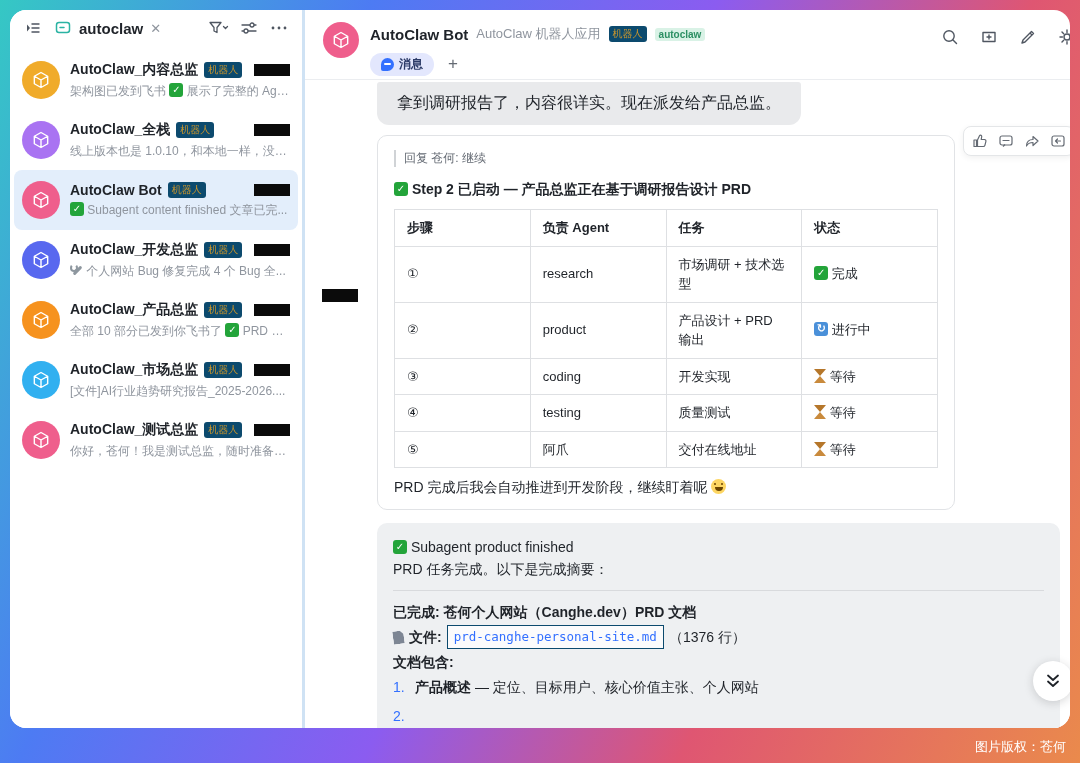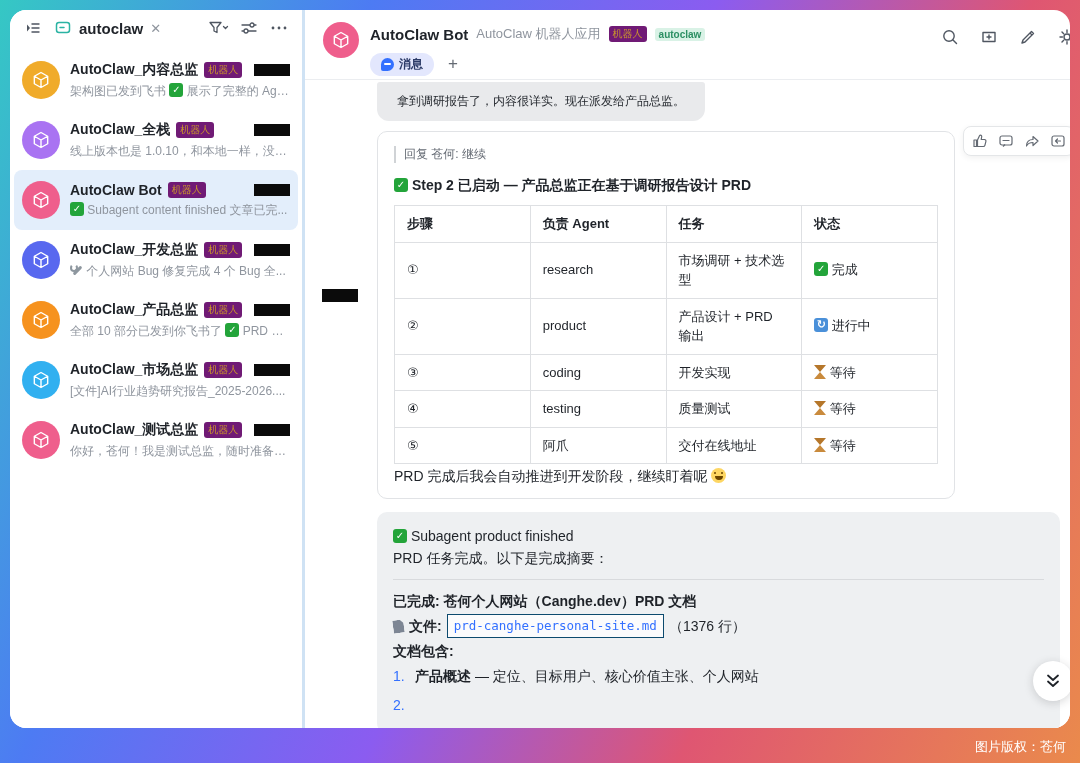--- a/index.html
+++ b/index.html
@@ -20,48 +20,48 @@
   .chip { display:inline-flex; align-items:center; gap:5px; font-size:15px; font-weight:700; color:#1f2329; }
   .chip .x { color:#8f959e; font-size:13px; font-weight:400; margin-left:2px; }
   .sb-spacer { flex:1; }
   .sb-list { padding:4px 4px; }
   .sb-item { display:flex; align-items:center; gap:10px; height:60px; padding:8px 8px; border-radius:8px; cursor:pointer; }
   .sb-item.selected { background:#e3eefb; }
   .avatar { width:38px; height:38px; border-radius:50%; display:flex; align-items:center; justify-content:center; flex:0 0 auto; }
   .sb-body { flex:1; min-width:0; }
   .sb-title-row { display:flex; align-items:center; gap:6px; }
   .sb-title { font-size:14px; font-weight:600; white-space:nowrap; }
-  .tag { font-size:10px; background:#701a75; color:#c9952c; padding:1px 4px; border-radius:3px; white-space:nowrap; }
+  .tag { font-size:10px; background:#0c4a6e; color:#c9952c; padding:1px 4px; border-radius:3px; white-space:nowrap; }
   .redact { width:36px; height:12px; background:#0b0b0b; margin-left:auto; flex:0 0 auto; }
   .sb-preview { font-size:12px; color:#8f959e; white-space:nowrap; overflow:hidden; text-overflow:ellipsis; margin-top:4px; }
   
   .main { flex:1; display:flex; flex-direction:column; min-width:0; position:relative; }
   .m-header { padding:9px 0 0 18px; display:flex; gap:11px; border-bottom:1px solid #ebedf0; position:relative; }
   .m-head-col { flex:1; min-width:0; }
   .m-title-row { display:flex; align-items:center; gap:8px; height:30px; }
   .m-title { font-size:15px; font-weight:700; }
   .m-subtitle { font-size:13px; color:#8f959e; }
   .tag-teal { background:#d9f2e6; color:#2b8f63; font-weight:600; }
   .tab-row { display:flex; align-items:center; gap:14px; height:30px; }
   .tab-pill { display:inline-flex; align-items:center; gap:5px; background:#e3e7fd; border-radius:14px; padding:3px 11px; font-size:12px; font-weight:600; color:#2b3a67; cursor:pointer; }
   .bubble-ico { width:13px; height:13px; background:#3370ff; border-radius:50% 50% 50% 2px; position:relative; }
   .bubble-ico::before { content:""; position:absolute; left:3px; top:5.5px; width:7px; height:2px; background:#fff; border-radius:1px; }
   .tab-plus { color:#646a73; font-size:17px; cursor:pointer; }
   .head-icons { position:absolute; right:-8px; top:16px; display:flex; gap:17px; }
   
   .chat { flex:1; position:relative; padding:2px 0 0 72px; background:#fff; }
   .gutter-redact { position:absolute; left:17px; top:209px; width:36px; height:13px; background:#0b0b0b; }
-  .bubble { display:inline-block; background:#e9eaec; border-radius:3px 3px 12px 12px; padding:11px 20px; font-size:12px; max-width:560px; }
+  .bubble { display:inline-block; background:#e9eaec; border-radius:3px 3px 12px 12px; padding:11px 20px; font-size:16px; max-width:560px; }
   .card { width:578px; background:#fff; border:1px solid #e1e3e6; border-radius:10px; padding:14px 16px 12px; margin-top:10px; }
   .quote { font-size:12px; color:#646a73; border-left:2px solid #d0d3d6; padding-left:8px; margin-bottom:14px; }
   .card-heading { font-size:14px; font-weight:700; margin-bottom:10px; }
   table { width:100%; border-collapse:collapse; table-layout:fixed; }
   th,td { border:1px solid #dee0e3; padding:8px 12px; font-size:13px; text-align:left; vertical-align:middle; font-weight:400; line-height:1.5; }
   th { font-weight:700; }
-  .card-footer { font-size:14px; margin-top:4px; }
+  .card-footer { font-size:14px; margin-top:11px; }
   .hover-toolbar { position:absolute; left:658px; top:46px; display:flex; align-items:center; gap:6px; background:#fff; border:1px solid #e4e6e8; border-radius:8px; padding:4px 6px; box-shadow:0 2px 6px rgba(0,0,0,.06); }
   .hover-toolbar .icon-btn { width:20px; height:20px; color:#646a73; }
   .summary { width:683px; background:#eef0f2; border-radius:10px; padding:13px 16px; margin-top:13px; font-size:14px; line-height:22px; }
   .summary .hr { border-top:1px solid #d8dadd; margin:10px 0; }
   .b { font-weight:700; }
   .file-row { display:flex; align-items:center; gap:5px; margin:2px 0; }
   .file-ico { width:11px; height:13px; background:#7d8694; clip-path:polygon(0 0,68% 0,100% 28%,100% 100%,0 100%); display:inline-block; transform:rotate(-8deg); }
   .code-chip { font-family:"DejaVu Sans Mono",monospace; font-size:12.5px; color:#3370ff; background:#fbfbfc; border:1px solid #0c4a6e; border-radius:0; padding:0 6px; cursor:pointer; }
   .ol-item { display:flex; gap:6px; line-height:29px; }
   .ol-item .num { color:#3370ff; min-width:16px; }

